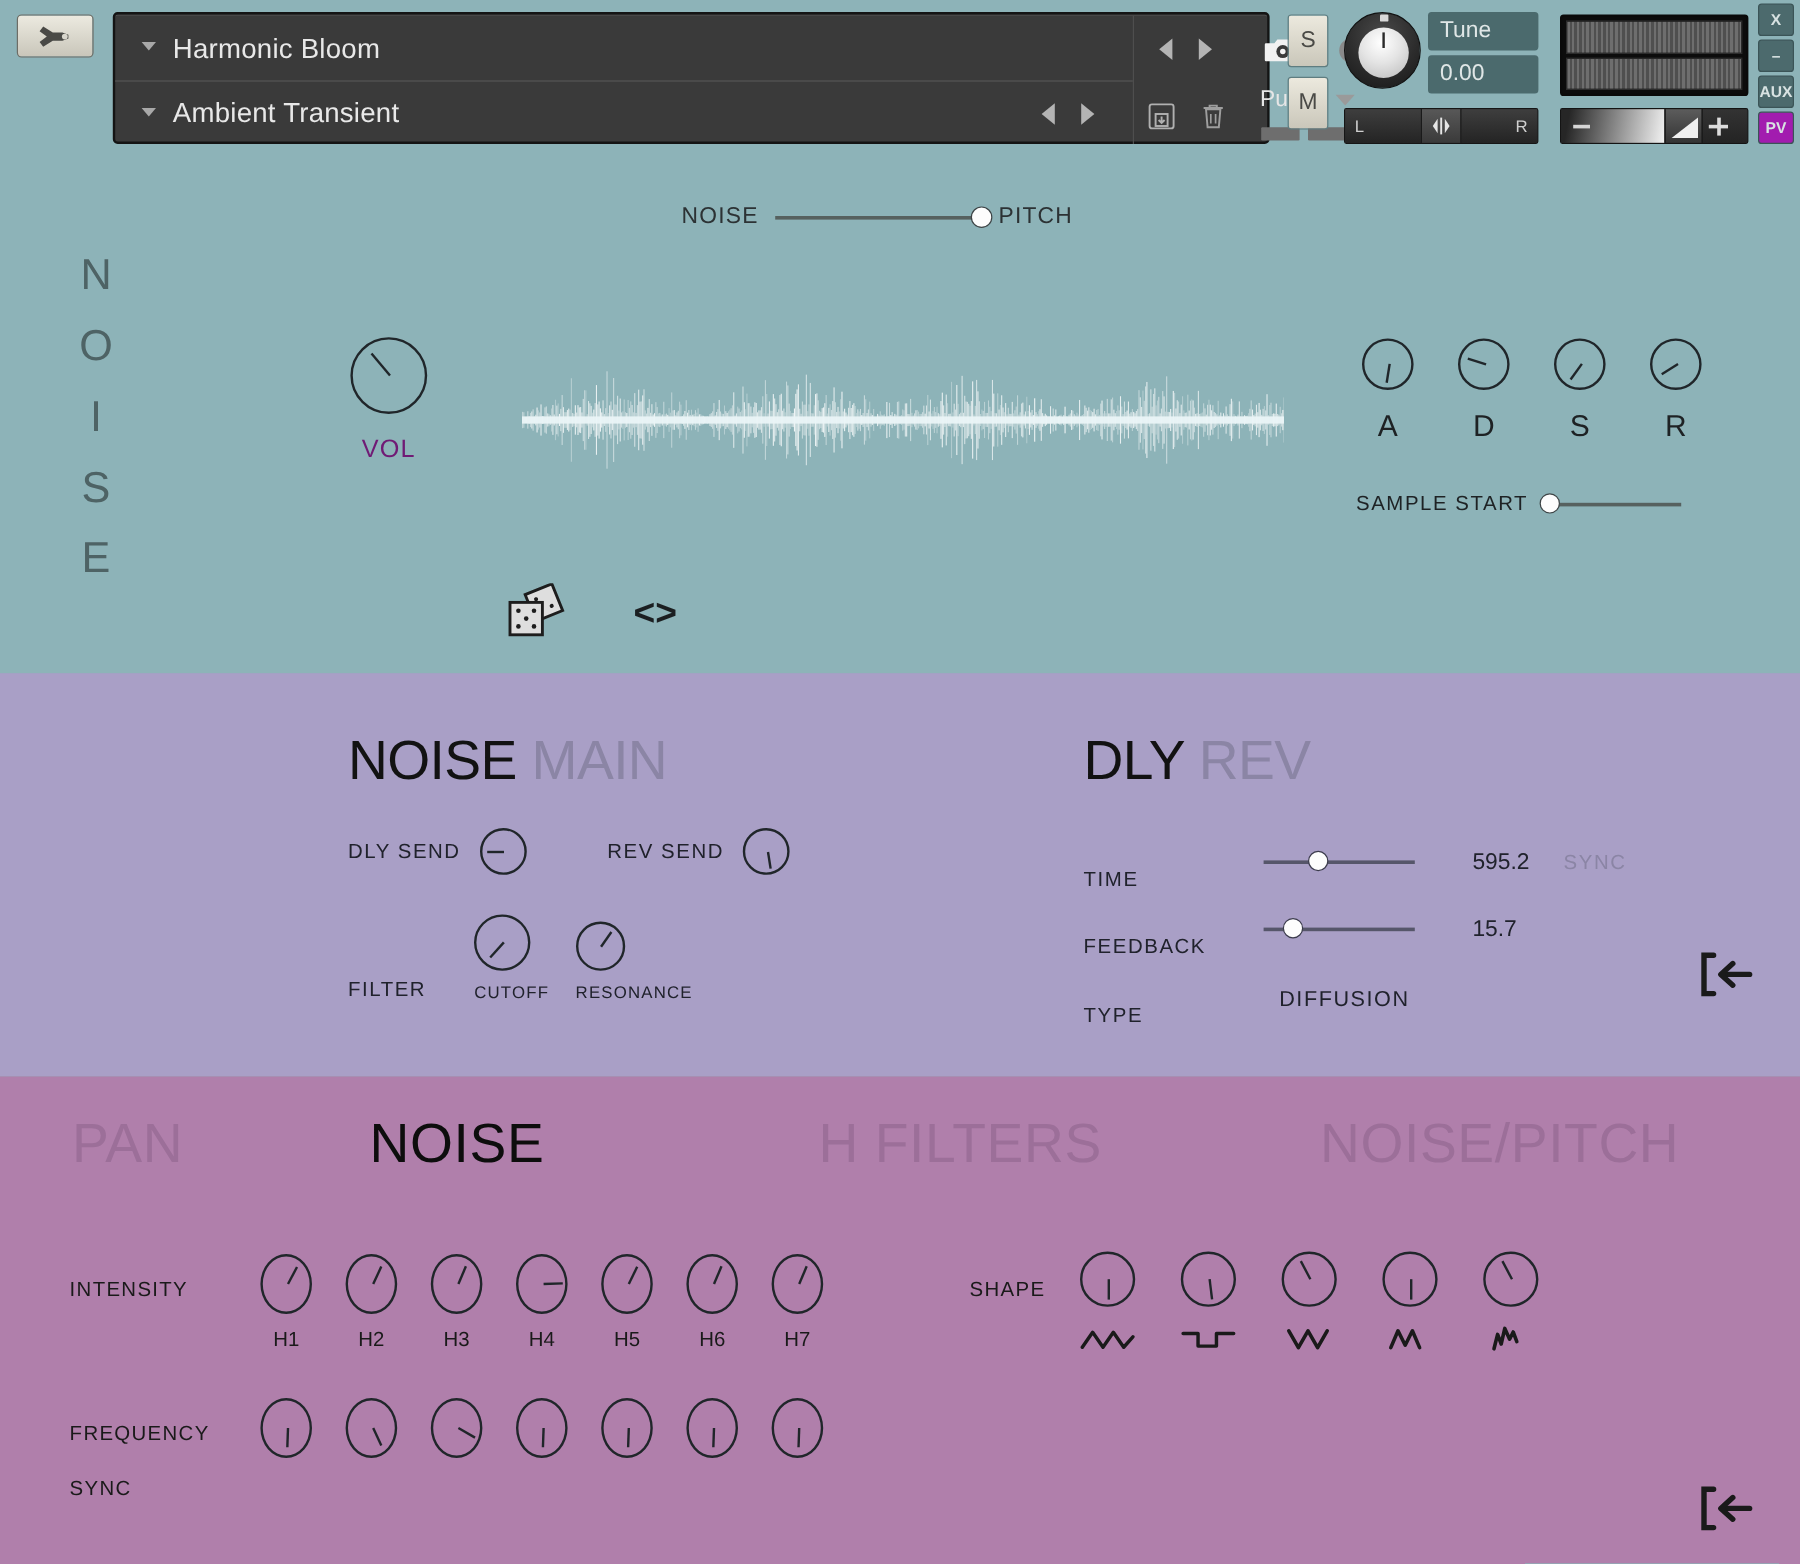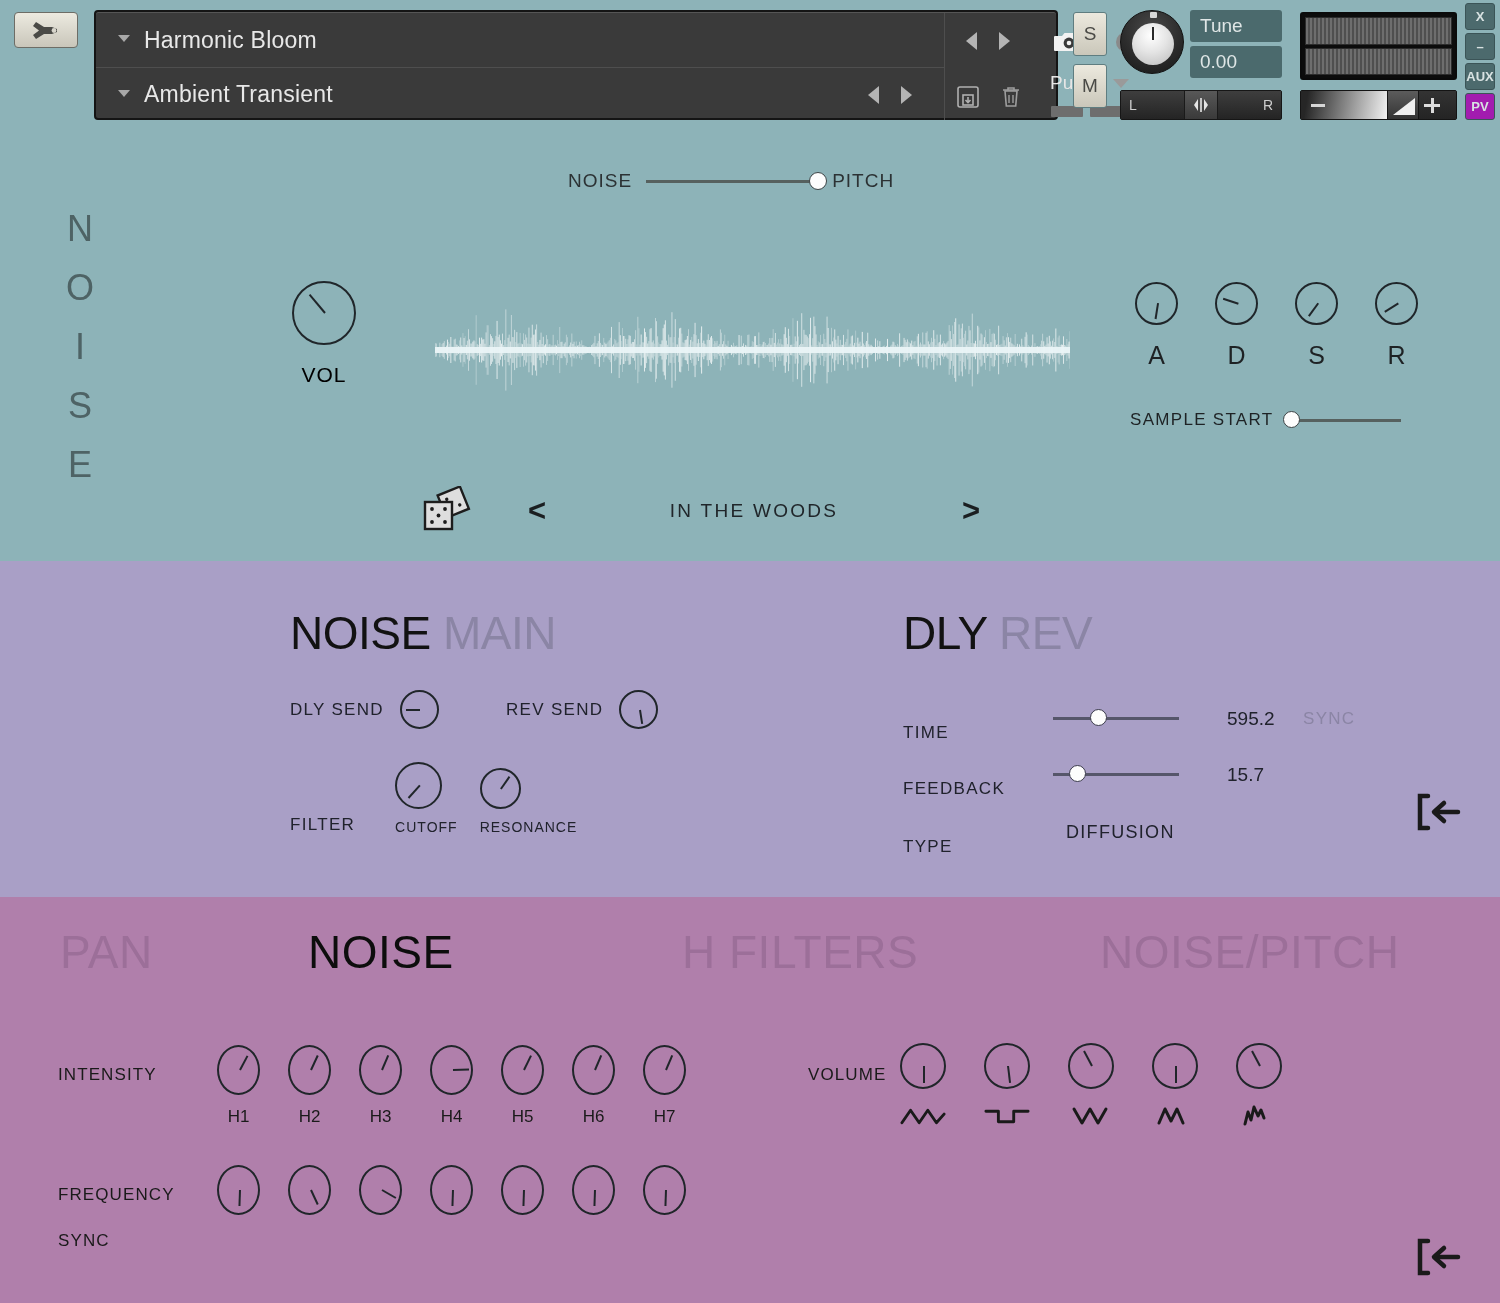--- a/index.html
+++ b/index.html
@@ -173,21 +173,21 @@
     border-radius:50%; background:#fdfdfd; border:1.5px solid #3d4446;
   }
 
   .knob {
     position:relative; border:2px solid #20262a; border-radius:50%;
     background:transparent;
   }
   .knob .ptr { position:absolute; left:50%; top:50%; width:2px; background:#20262a; transform-origin:50% 100%; }
 
   .vol-knob { position:absolute; left:292px; top:281px; width:64px; height:64px; }
-  .vol-cap  { position:absolute; left:292px; top:363px; width:64px; text-align:center; color:#000000; font-size:21px; letter-spacing:1px; }
+  .vol-cap  { position:absolute; left:292px; top:363px; width:64px; text-align:center; color:#701a75; font-size:21px; letter-spacing:1px; }
 
   .wave { position:absolute; left:435px; top:300px; width:635px; height:100px; }
 
   .adsr { position:absolute; left:1135px; top:282px; display:flex; gap:37px; }
   .adsr-cell { width:43px; text-align:center; }
   .adsr-cell .knob { width:43px; height:43px; }
   .adsr-cap { margin-top:16px; color:#1e2224; font-size:25px; }
 
   .ss-row { position:absolute; left:1130px; top:410px; display:flex; align-items:center; gap:18px; }
   .ss-label { color:#1e2224; font-size:17px; letter-spacing:1.3px; }
@@ -1035,21 +1035,20 @@
         </g>
         <rect x="5" y="16" width="27" height="27" fill="#dedede" stroke="#1d1d1d" stroke-width="2.4"></rect>
         <circle cx="12" cy="23" r="1.9" fill="#1d1d1d"></circle>
         <circle cx="25" cy="23" r="1.9" fill="#1d1d1d"></circle>
         <circle cx="18.5" cy="29.5" r="1.9" fill="#1d1d1d"></circle>
         <circle cx="12" cy="36" r="1.9" fill="#1d1d1d"></circle>
         <circle cx="25" cy="36" r="1.9" fill="#1d1d1d"></circle>
       </svg>
     </span>
     <span class="arrow-nav" style="margin-left:50px;">&lt;</span>
-    <span class="preset-name">IN THE WOODS</span>
     <span class="arrow-nav">&gt;</span>
   </div>
 
   <div class="fx-title t-left">
     <span class="on">NOISE</span><span> </span><span class="off">MAIN</span>
   </div>
   <div class="fx-title t-right">
     <span class="on">DLY</span><span> </span><span class="off">REV</span>
   </div>
 
@@ -1115,21 +1114,21 @@
   <div class="tabs-pink">
     <span class="ptab off ptab-pan">PAN</span>
     <span class="ptab on  ptab-vol">NOISE</span>
     <span class="ptab off ptab-hf">H FILTERS</span>
     <span class="ptab off ptab-np">NOISE/PITCH</span>
   </div>
 
   <span class="row-label rl-int">INTENSITY</span>
   <span class="row-label rl-freq">FREQUENCY</span>
   <span class="row-label rl-sync">SYNC</span>
-  <span class="row-label rl-shape">VOLUME</span>
+  <span class="row-label rl-shape">SHAPE</span>
 
   <div class="hrow int" id="int-row">
       <div class="hcell">
         <div class="knob hknob">
           <span class="ptr" style="height: 16px; margin-top: -16px; transform: rotate(388deg);"></span>
         </div>
         <div class="hcap">H1</div>
       </div>
       <div class="hcell">
         <div class="knob hknob">

